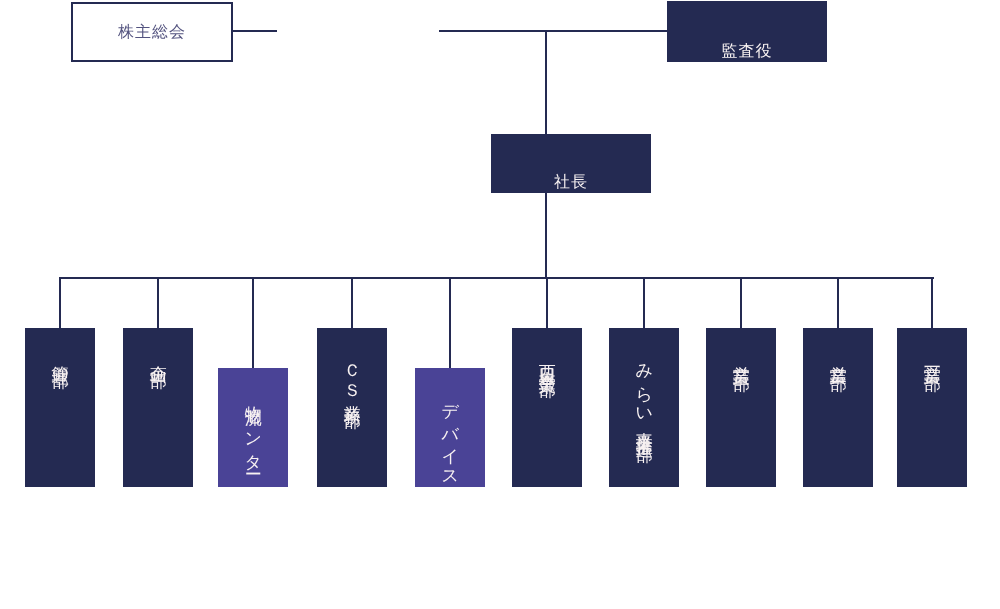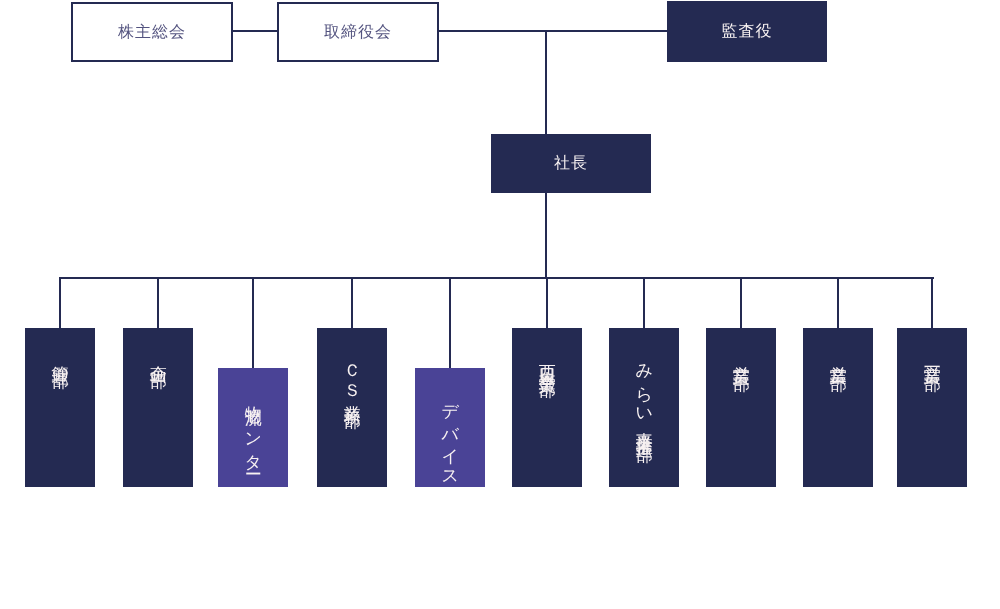--- a/index.html
+++ b/index.html
@@ -30,20 +30,21 @@
     letter-spacing:1px;
   }
   .node.outline{
     background:var(--background);
     border:2px solid var(--navy);
     color:var(--outline_text);
   }
   .node.filled{
     background:var(--navy);
     color:var(--filled_text);
+    align-items:flex-end;
   }
   .node-shareholders{left:71px;top:2px;width:162px;height:60px;}
   .node-board{left:277px;top:2px;width:162px;height:60px;}
   .node-auditor{left:667px;top:1px;width:160px;height:61px;}
   .node-president{left:491px;top:134px;width:160px;height:59px;}
 
   
   .line{position:absolute;background:var(--line);}
   .h-sh-board{left:233px;top:30px;width:44px;height:2px;}
   .h-board-auditor{left:439px;top:30px;width:228px;height:2px;}
@@ -94,23 +95,20 @@
   .dept-9{left:897px;}
 </style>
 </head>
 <body>
 
 <div class="canvas">
 
   <div class="node outline node-shareholders">
     <span>株主総会</span>
   </div>
-  <div class="node outline node-board">
-    <span>取締役会</span>
-  </div>
   <div class="node filled node-auditor">
     <span>監査役</span>
   </div>
 
   <div class="node filled node-president">
     <span>社長</span>
   </div>
 
   <div class="line h-sh-board"></div>
   <div class="line h-board-auditor"></div>

